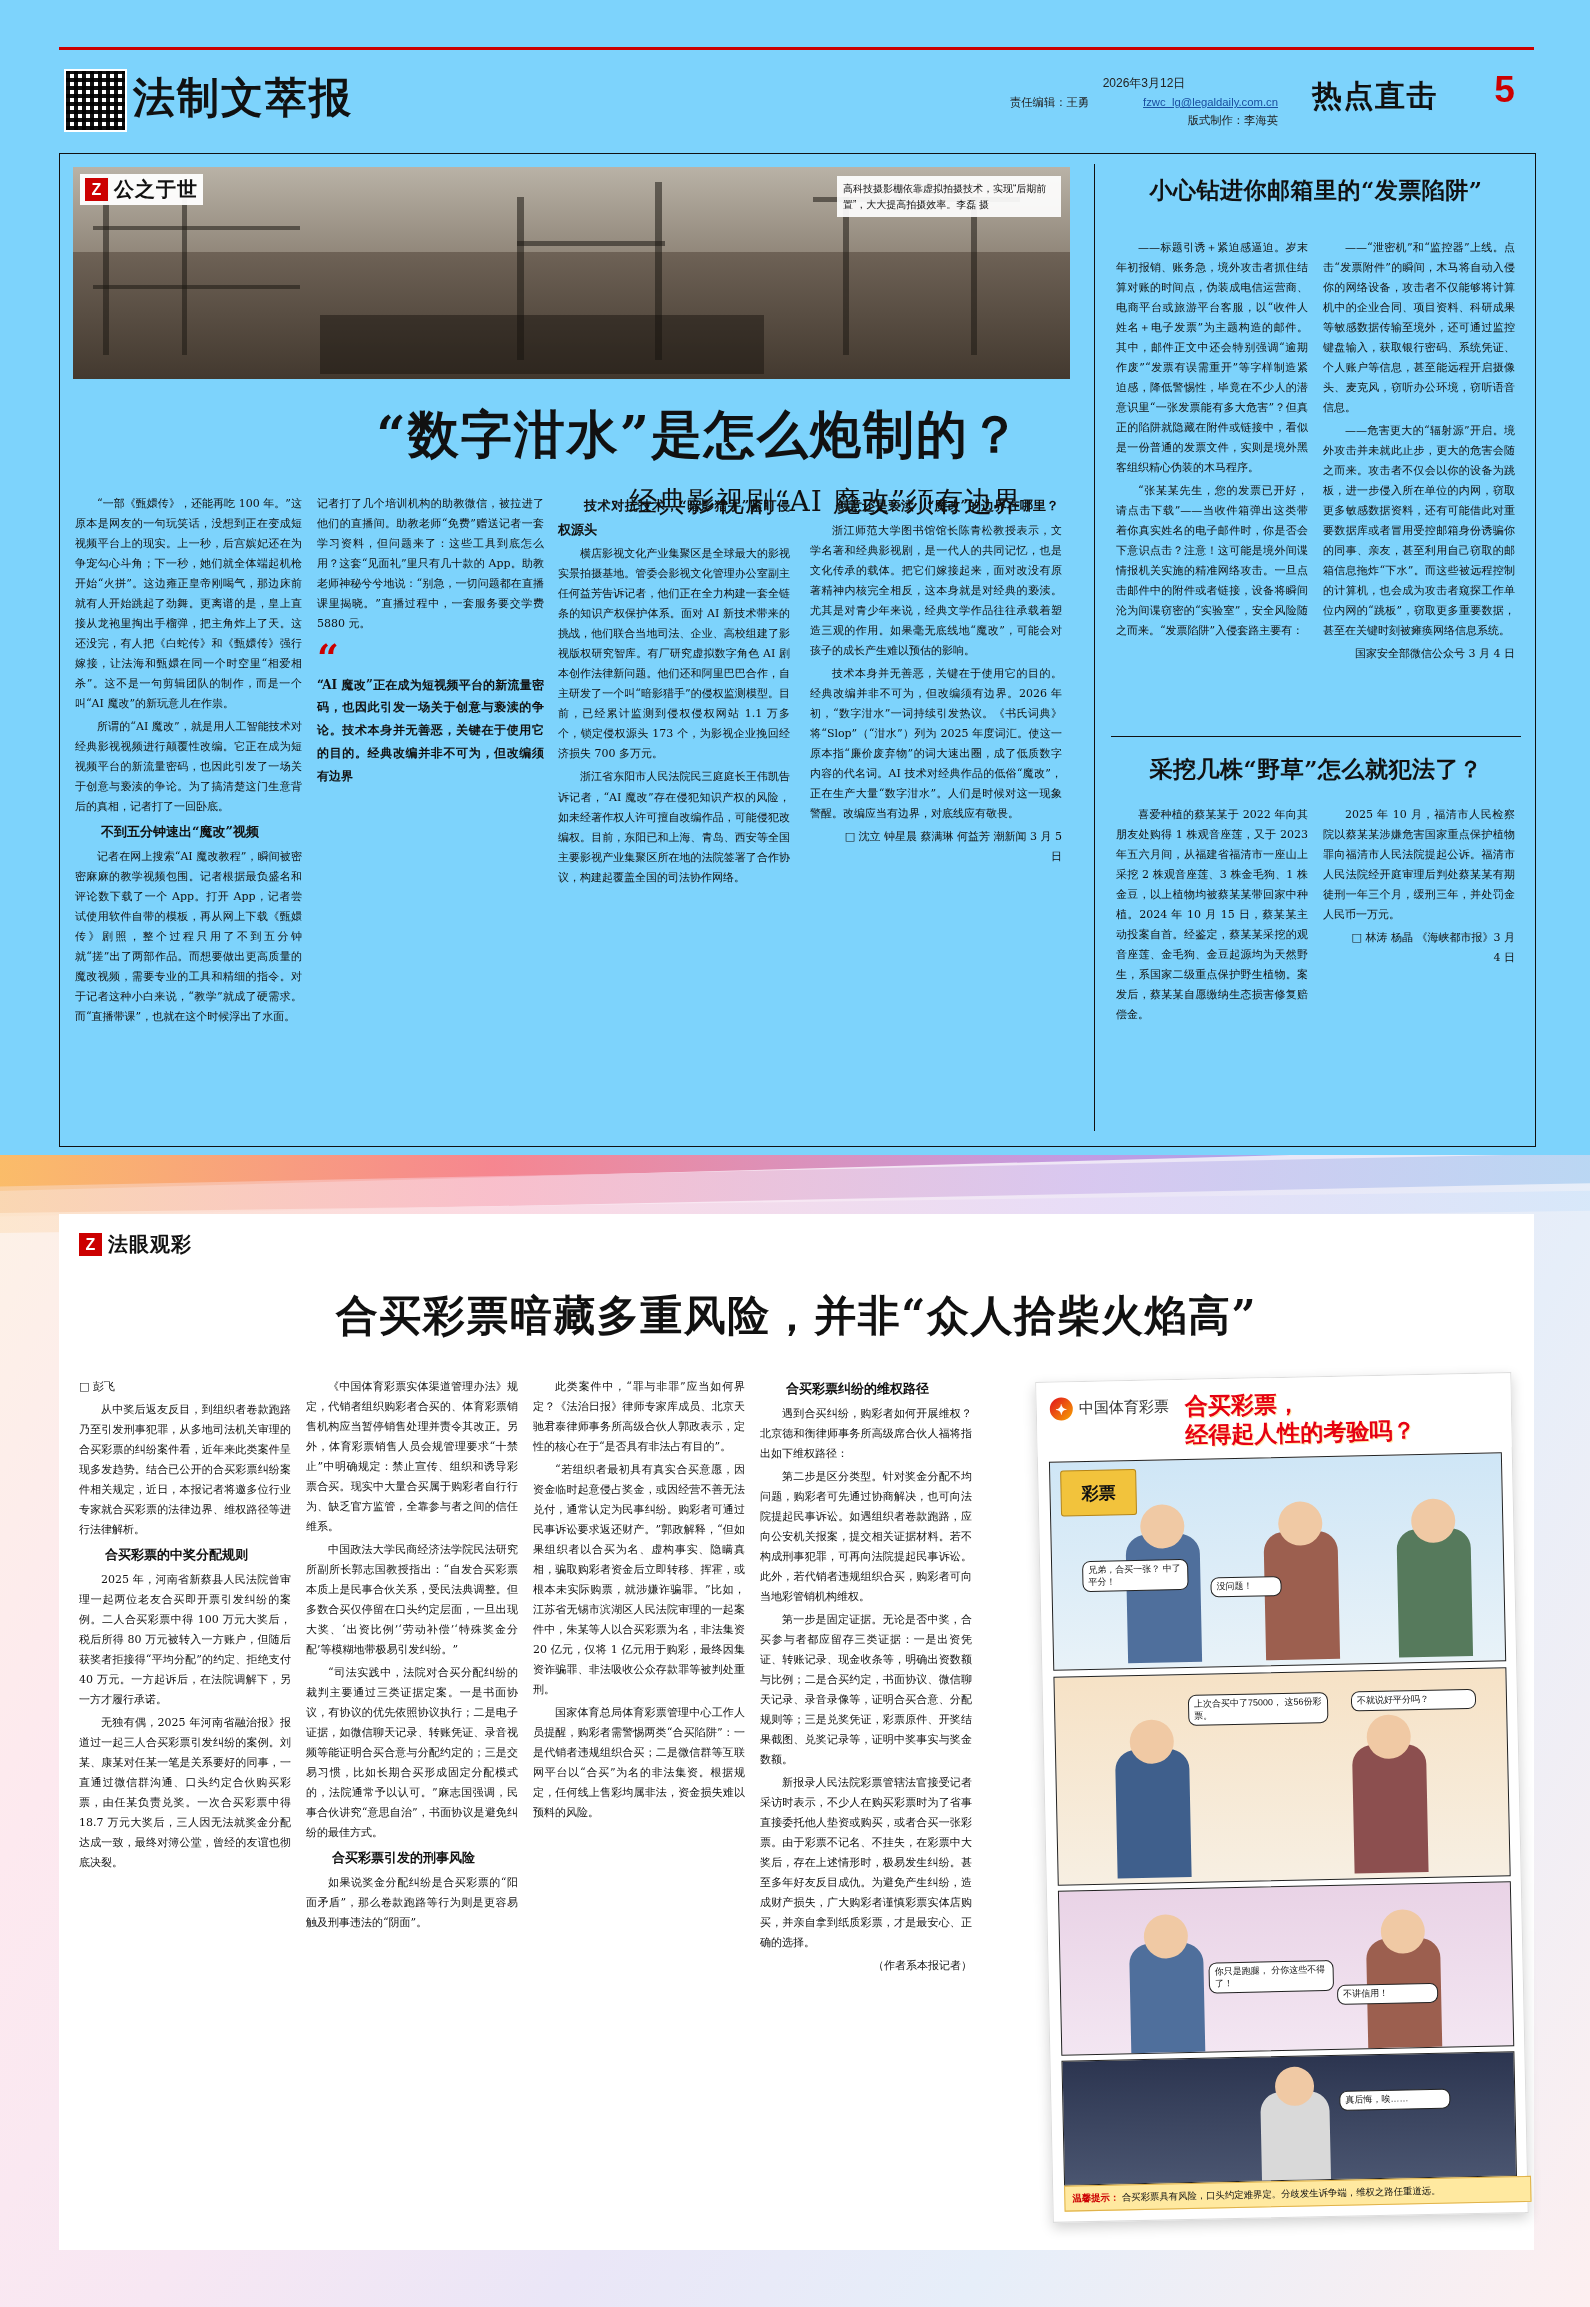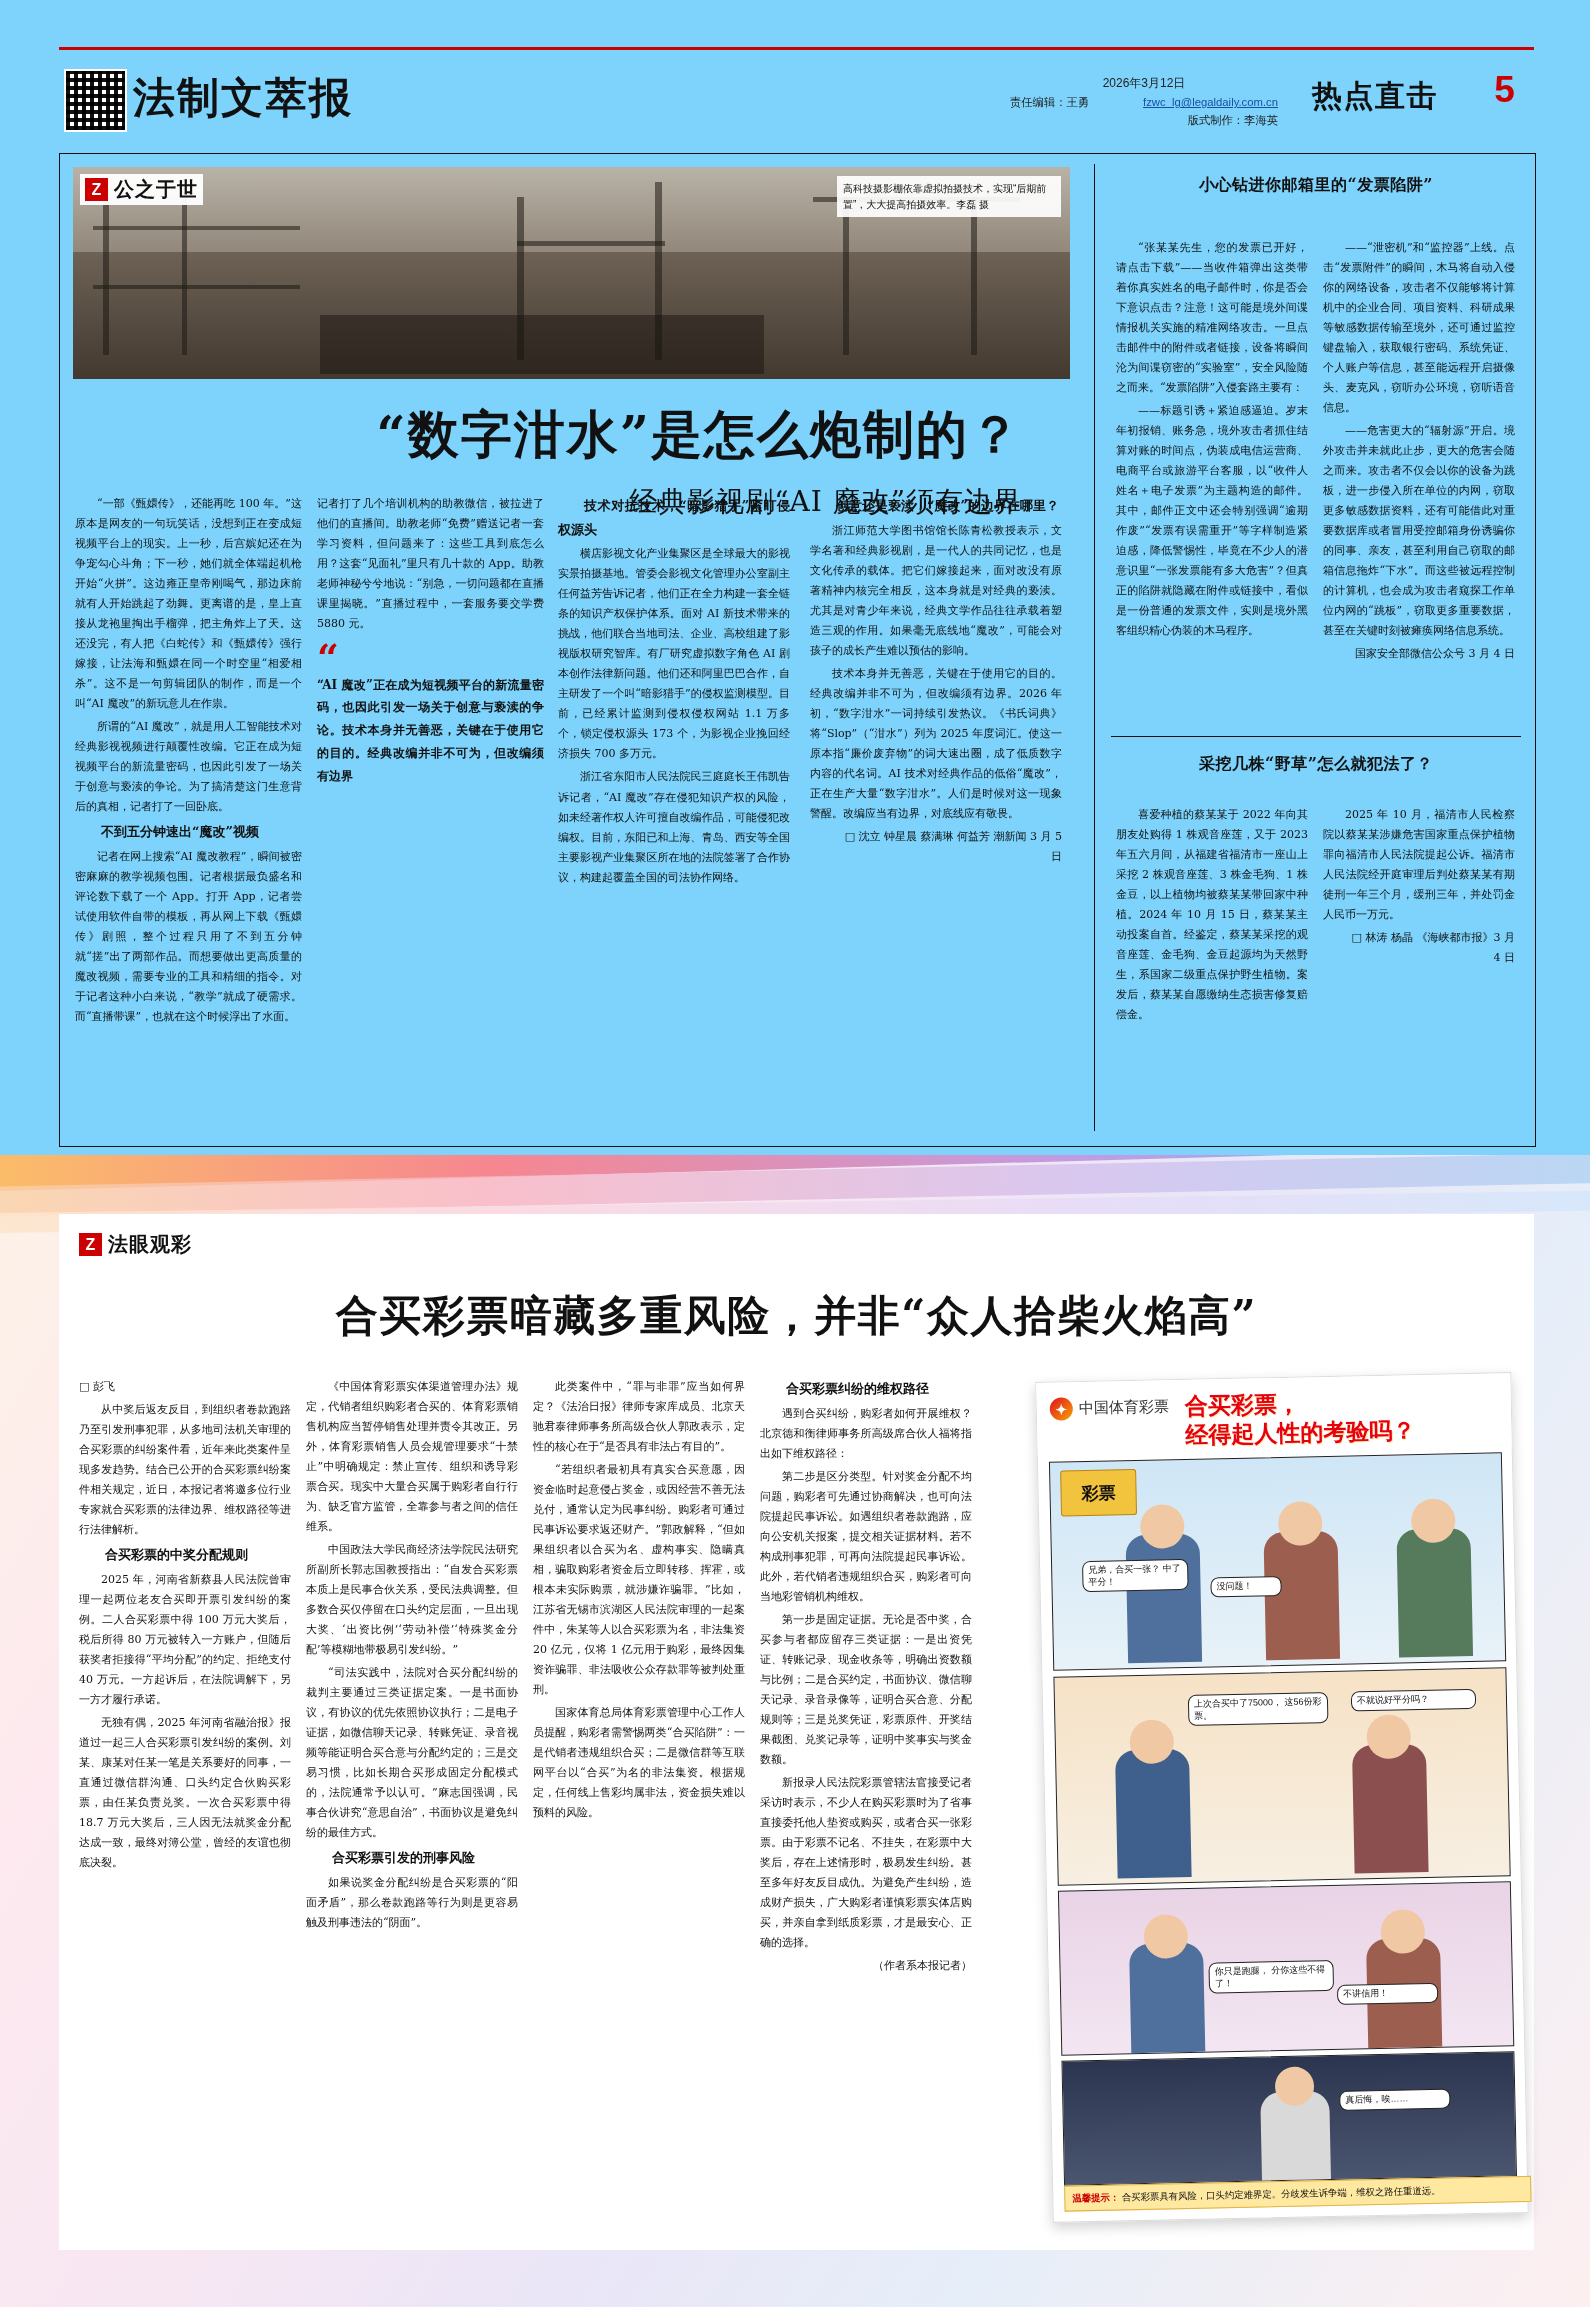--- a/index.html
+++ b/index.html
@@ -41,21 +41,21 @@
   .headline h2{margin:13px 0 0;font-size:28px;font-weight:normal;font-family:"DejaVu Serif",serif;letter-spacing:1px;}
 
   .body-col{position:absolute;font-size:11px;line-height:1.82;text-align:justify;font-family:"DejaVu Serif",serif;}
   .body-col p{margin:0 0 3px;text-indent:2em;}
   .sub{font-weight:bold;font-size:13px;text-indent:0;margin:8px 0 4px;font-family:"DejaVu Serif",serif;}
   .byline{text-align:right;font-size:11px;margin-top:5px;}
 
   .pullquote{border-left:0;font-size:12px;line-height:1.9;font-weight:bold;font-family:"DejaVu Serif",serif;}
   .quote-mark{color:#c00;font-size:38px;line-height:.8;font-family:"DejaVu Serif",serif;}
 
-  .r-head{font-size:16px;font-weight:bold;font-family:"DejaVu Serif",serif;letter-spacing:0.5px;line-height:1.35;}
+  .r-head{font-size:23px;font-weight:bold;font-family:"DejaVu Serif",serif;letter-spacing:0.5px;line-height:1.35;}
 
   
   .sec2{position:absolute;left:0;top:1155px;width:1590px;height:1153px;background:
       linear-gradient(120deg,#fdf2e6 0%,#fde9ef 18%,#f7e7f3 36%,#eae6f7 54%,#e6eef9 72%,#fdeff0 100%);}
   .sec2-stripes{position:absolute;left:0;top:0;width:1590px;height:104px;overflow:hidden;}
   .sec2 .inner{position:absolute;left:59px;top:59px;width:1475px;height:1036px;background:#fff;}
   .sec2-title{position:absolute;left:0;top:74px;width:1475px;text-align:center;font-size:42px;font-weight:bold;font-family:"DejaVu Serif",serif;letter-spacing:1.5px;}
 
   .comic{position:absolute;right:14px;top:163px;width:474px;height:839px;background:#fff;border:1px solid #ddd;box-shadow:0 5px 13px rgba(0,0,0,.18);transform:rotate(-1.2deg);}
   .comic-top{position:absolute;left:0;top:0;width:100%;height:74px;background:#fff;}
@@ -149,22 +149,22 @@
       <p>浙江师范大学图书馆馆长陈青松教授表示，文学名著和经典影视剧，是一代人的共同记忆，也是文化传承的载体。把它们嫁接起来，面对改没有原著精神内核完全相反，这本身就是对经典的亵渎。尤其是对青少年来说，经典文学作品往往承载着塑造三观的作用。如果毫无底线地“魔改”，可能会对孩子的成长产生难以预估的影响。</p>
       <p>技术本身并无善恶，关键在于使用它的目的。经典改编并非不可为，但改编须有边界。2026 年初，“数字泔水”一词持续引发热议。《书氏词典》将“Slop”（“泔水”）列为 2025 年度词汇。使这一原本指“廉价废弃物”的词大速出圈，成了低质数字内容的代名词。AI 技术对经典作品的低俗“魔改”，正在生产大量“数字泔水”。人们是时候对这一现象警醒。改编应当有边界，对底线应有敬畏。</p>
       <p class="byline">□ 沈立 钟星晨 蔡满琳 何益芳 潮新闻 3 月 5 日</p>
     </div>
 
     <div style="position:absolute;left:1056px;top:20px;width:400px;">
       <div class="r-head" style="text-align:center;">小心钻进你邮箱里的“发票陷阱”</div>
     </div>
 
     <div class="body-col" style="left:1056px;top:84px;width:192px;">
+      <p>——标题引诱＋紧迫感逼迫。岁末年初报销、账务急，境外攻击者抓住结算对账的时间点，伪装成电信运营商、电商平台或旅游平台客服，以“收件人姓名＋电子发票”为主题构造的邮件。其中，邮件正文中还会特别强调“逾期作废”“发票有误需重开”等字样制造紧迫感，降低警惕性，毕竟在不少人的潜意识里“一张发票能有多大危害”？但真正的陷阱就隐藏在附件或链接中，看似是一份普通的发票文件，实则是境外黑客组织精心伪装的木马程序。</p>
       <p>“张某某先生，您的发票已开好，请点击下载”——当收件箱弹出这类带着你真实姓名的电子邮件时，你是否会下意识点击？注意！这可能是境外间谍情报机关实施的精准网络攻击。一旦点击邮件中的附件或者链接，设备将瞬间沦为间谍窃密的“实验室”，安全风险随之而来。“发票陷阱”入侵套路主要有：</p>
-      <p>——标题引诱＋紧迫感逼迫。岁末年初报销、账务急，境外攻击者抓住结算对账的时间点，伪装成电信运营商、电商平台或旅游平台客服，以“收件人姓名＋电子发票”为主题构造的邮件。其中，邮件正文中还会特别强调“逾期作废”“发票有误需重开”等字样制造紧迫感，降低警惕性，毕竟在不少人的潜意识里“一张发票能有多大危害”？但真正的陷阱就隐藏在附件或链接中，看似是一份普通的发票文件，实则是境外黑客组织精心伪装的木马程序。</p>
     </div>
     <div class="body-col" style="left:1263px;top:84px;width:192px;">
       <p>——“泄密机”和“监控器”上线。点击“发票附件”的瞬间，木马将自动入侵你的网络设备，攻击者不仅能够将计算机中的企业合同、项目资料、科研成果等敏感数据传输至境外，还可通过监控键盘输入，获取银行密码、系统凭证、个人账户等信息，甚至能远程开启摄像头、麦克风，窃听办公环境，窃听语音信息。</p>
       <p>——危害更大的“辐射源”开启。境外攻击并未就此止步，更大的危害会随之而来。攻击者不仅会以你的设备为跳板，进一步侵入所在单位的内网，窃取更多敏感数据资料，还有可能借此对重要数据库或者冒用受控邮箱身份诱骗你的同事、亲友，甚至利用自己窃取的邮箱信息拖炸“下水”。而这些被远程控制的计算机，也会成为攻击者窥探工作单位内网的“跳板”，窃取更多重要数据，甚至在关键时刻被瘫痪网络信息系统。</p>
       <p class="byline">国家安全部微信公众号 3 月 4 日</p>
     </div>
 
     <div class="col-div" style="left:1051px;top:582px;width:410px;height:1px;"></div>
 
     <div style="position:absolute;left:1056px;top:599px;width:400px;">

